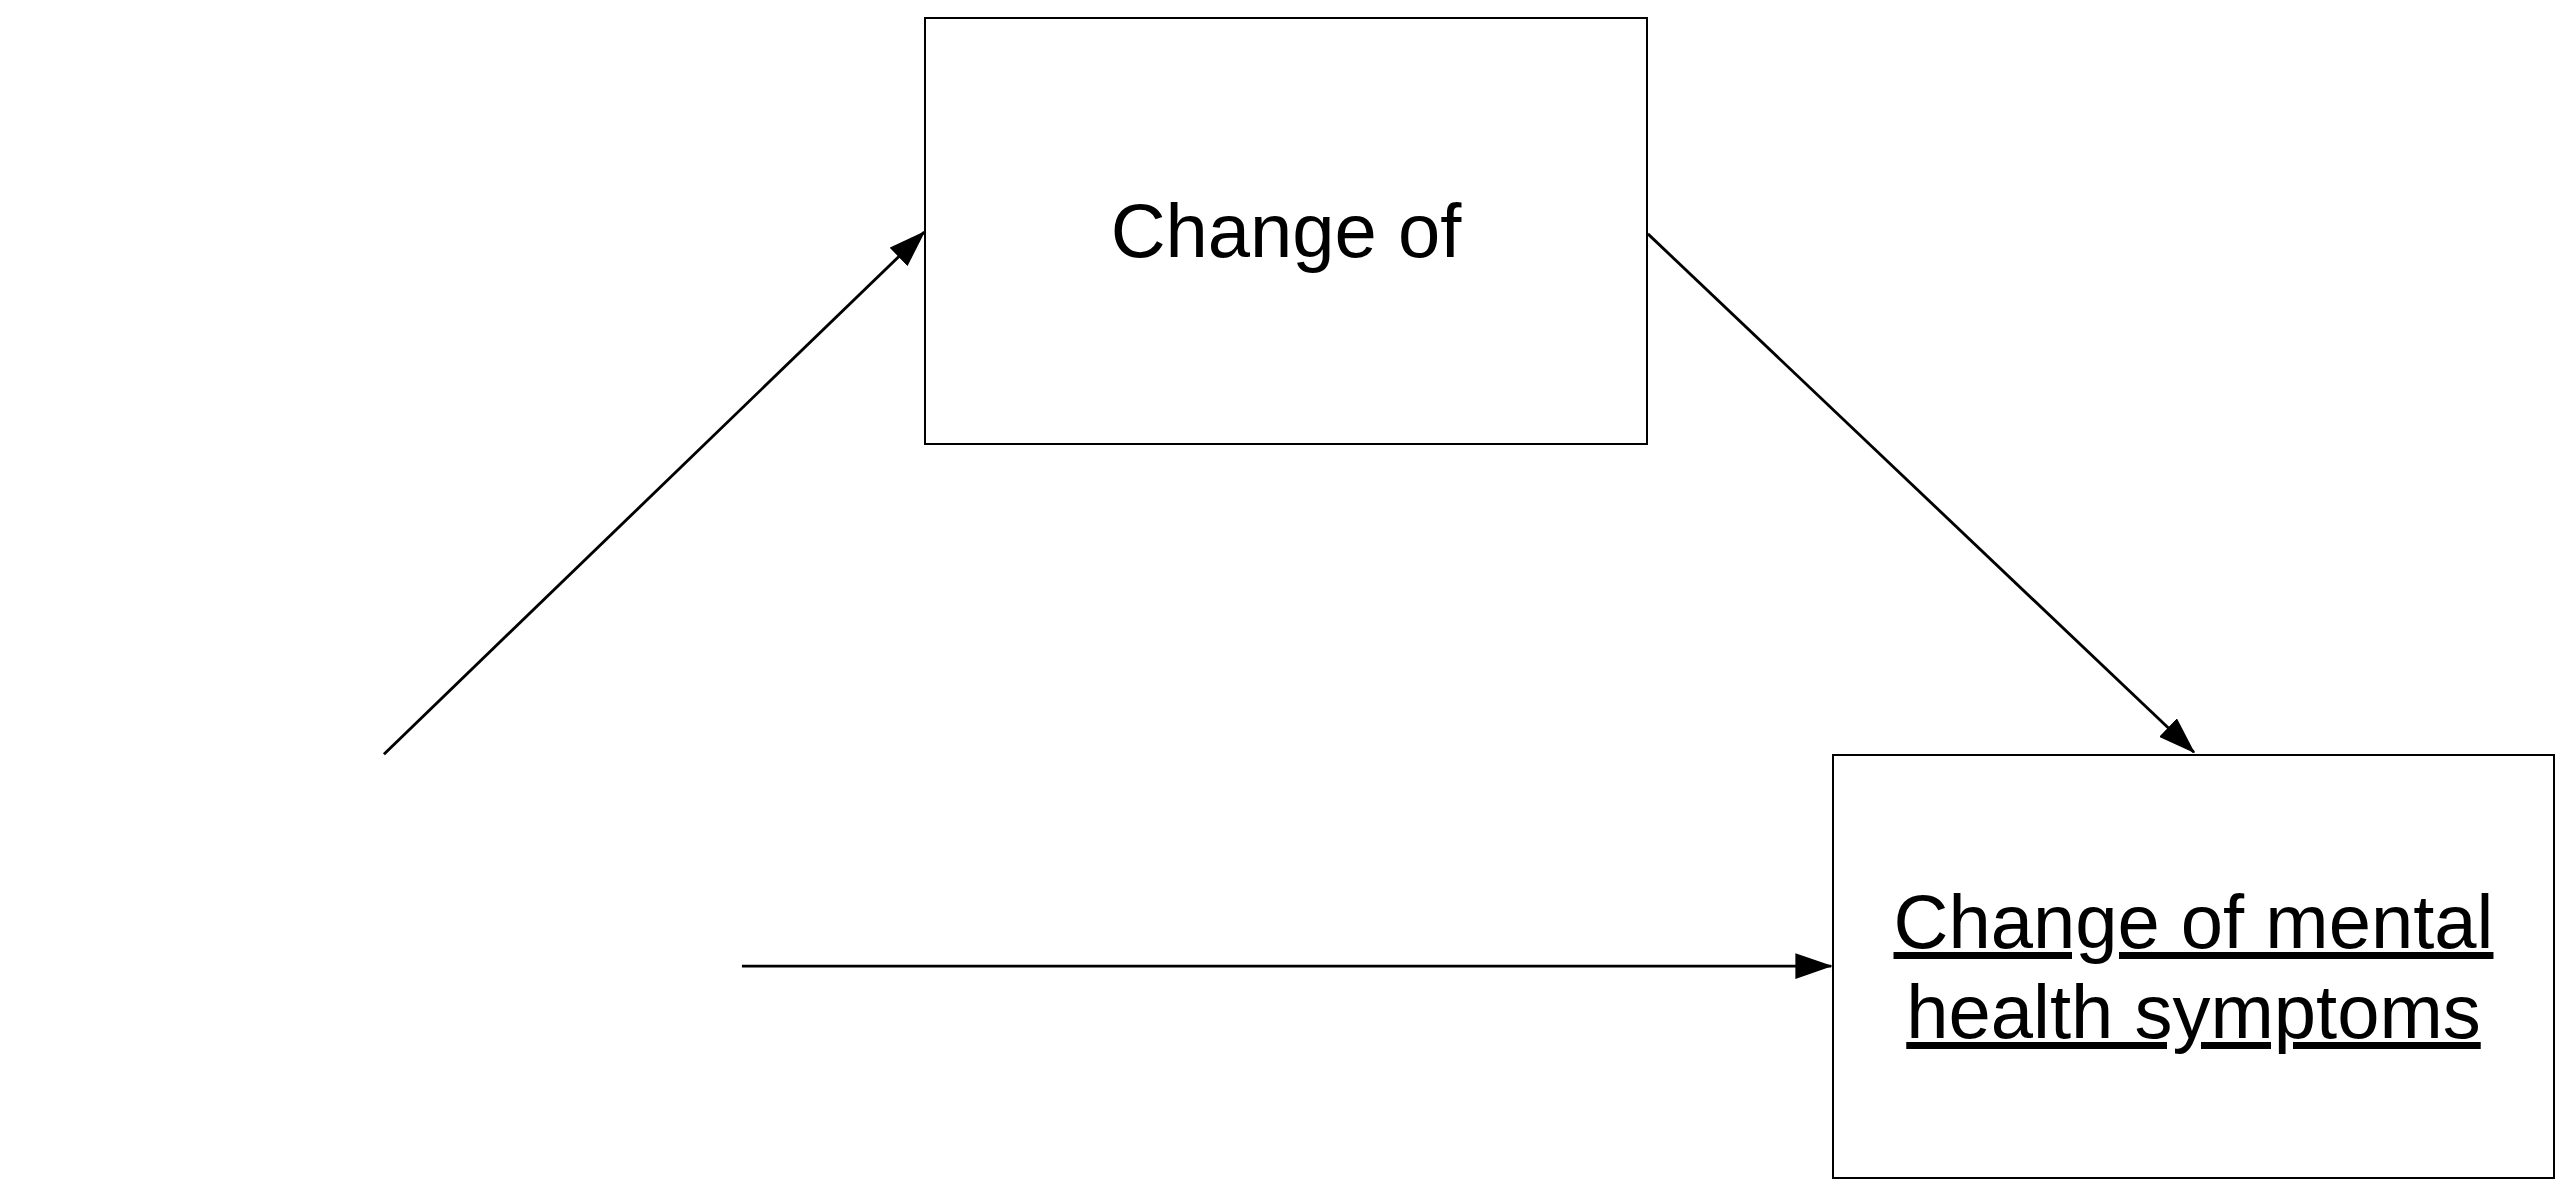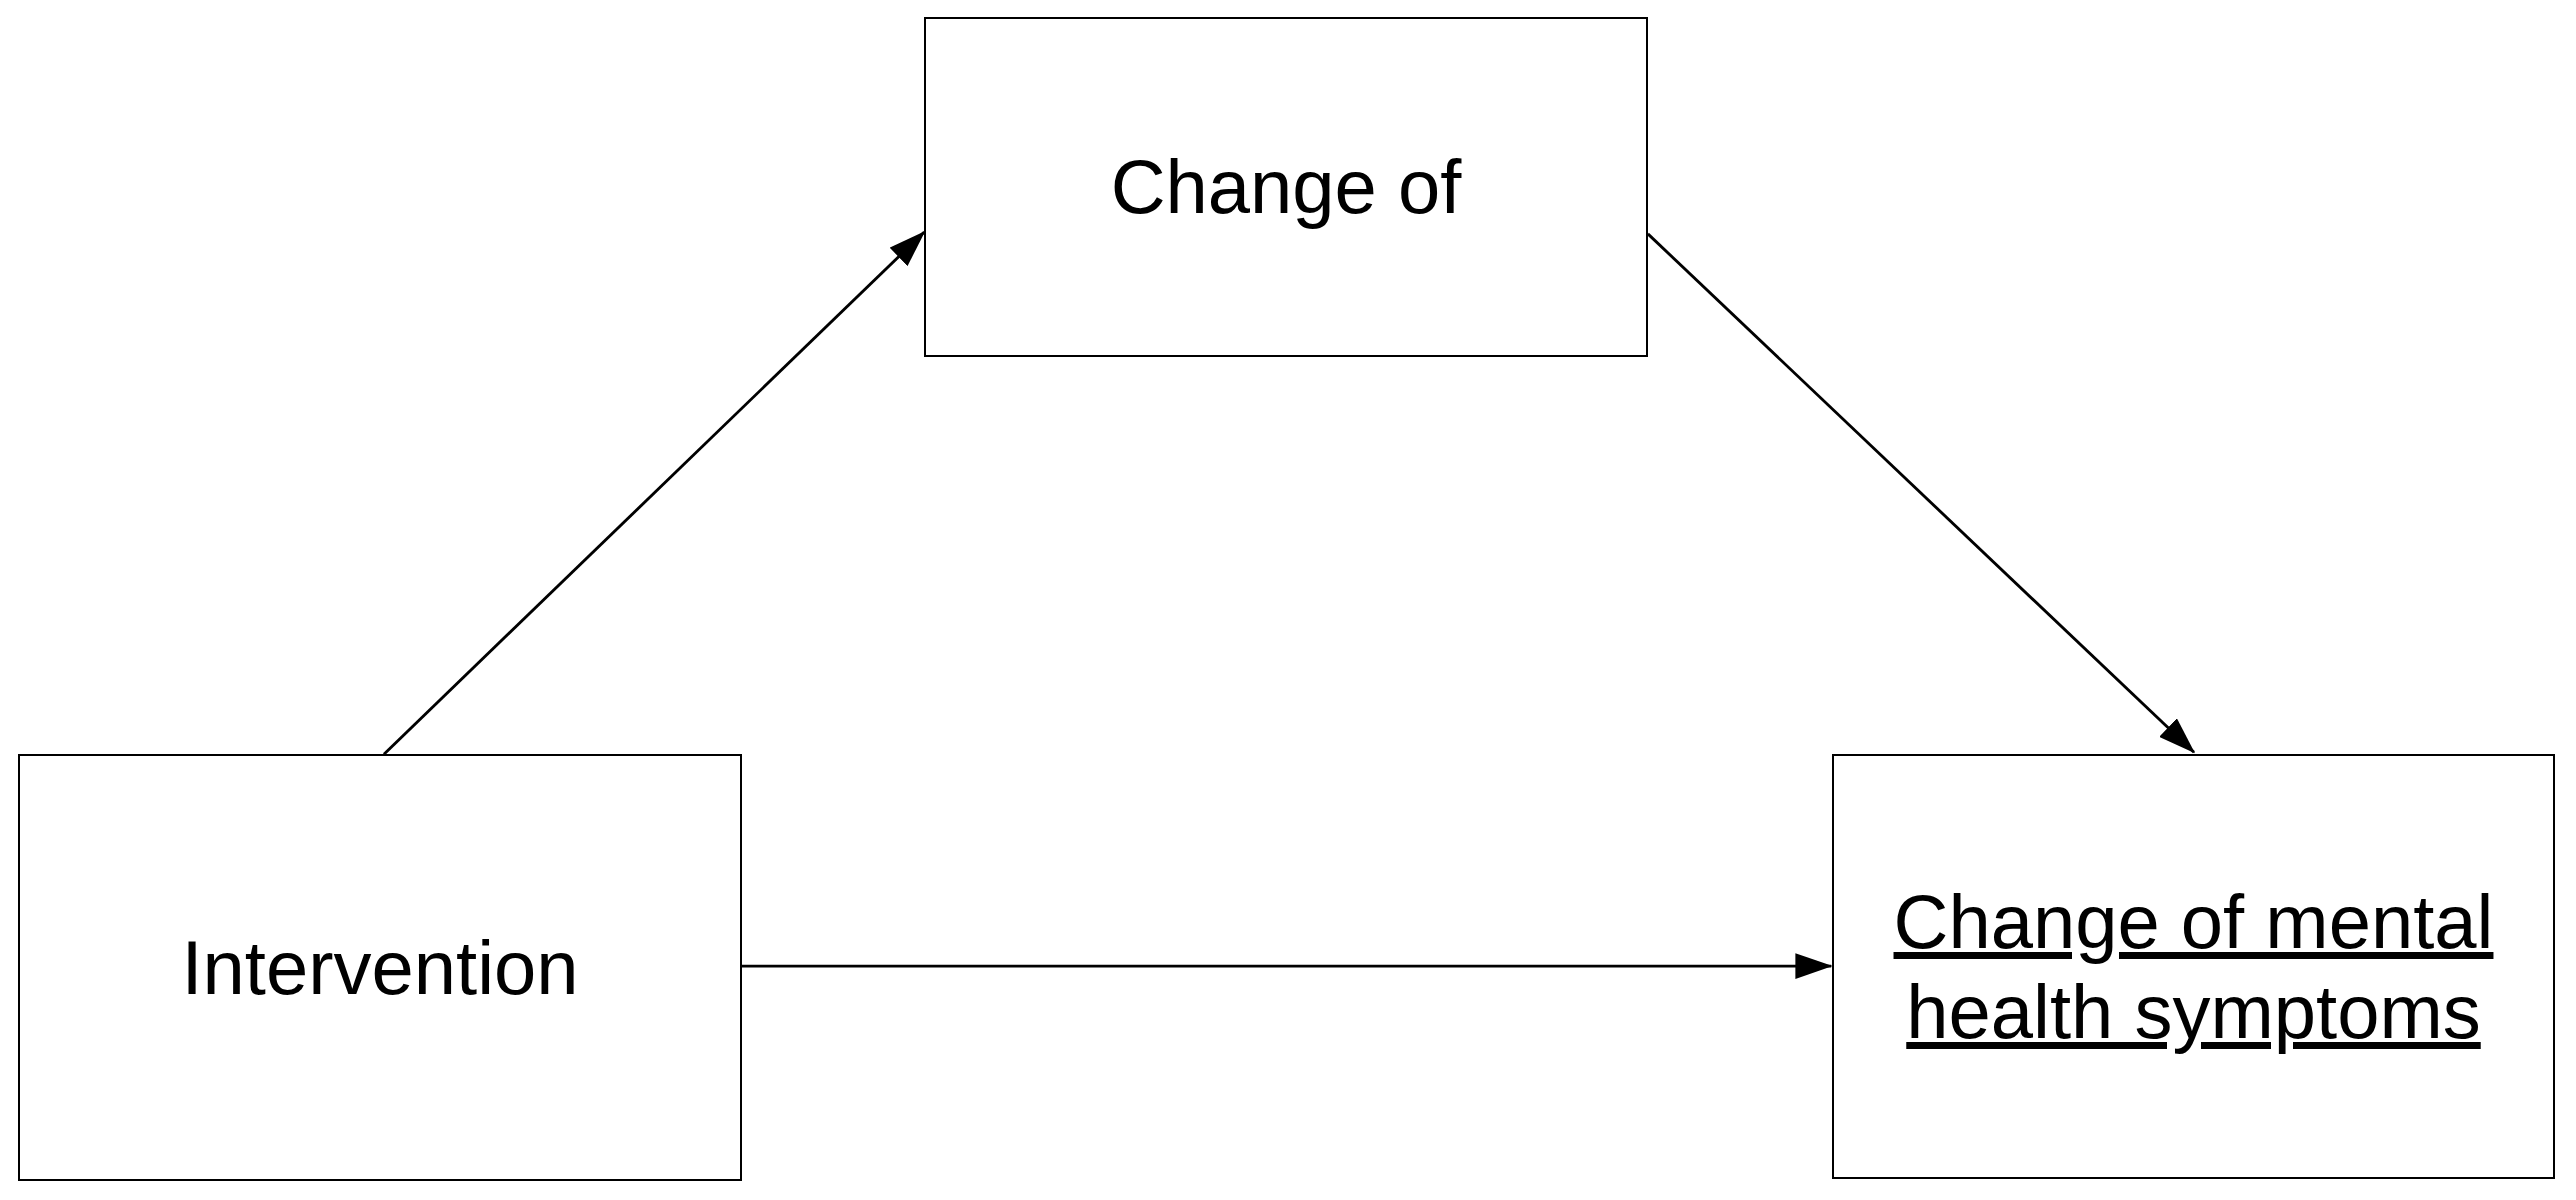--- a/index.html
+++ b/index.html
@@ -27,44 +27,41 @@
     justify-content: center;
     text-align: center;
     font-size: 76px;
     line-height: 1.18;
   }
   .node .line {
     display: block;
     white-space: nowrap;
   }
   #node-intervention { left: 18px;   top: 754px; width: 724px; height: 427px; }
-  #node-mediator     { left: 924px;  top: 17px;  width: 724px; height: 340px; }
+  #node-mediator     { left: 924px;  top: 17px;  width: 724px; height: 428px; }
   #node-outcome      { left: 1832px; top: 754px; width: 723px; height: 425px; text-decoration: underline; }
   .arrows {
     position: absolute;
     left: 0;
     top: 0;
     pointer-events: none;
   }
   .arrows line {
     stroke: #000000;
     stroke-width: 3;
   }
   .arrows polygon {
     fill: #000000;
   }
 </style>
 </head>
 <body>
 
 <div class="canvas">
 
-  <div class="node" id="node-intervention">
-    <span class="line">Intervention</span>
-  </div>
 
   <div class="node" id="node-mediator">
     <span class="line">Change of</span>
   </div>
 
   <div class="node" id="node-outcome">
     <span class="line">Change of mental</span>
     <span class="line">health symptoms</span>
   </div>
 

